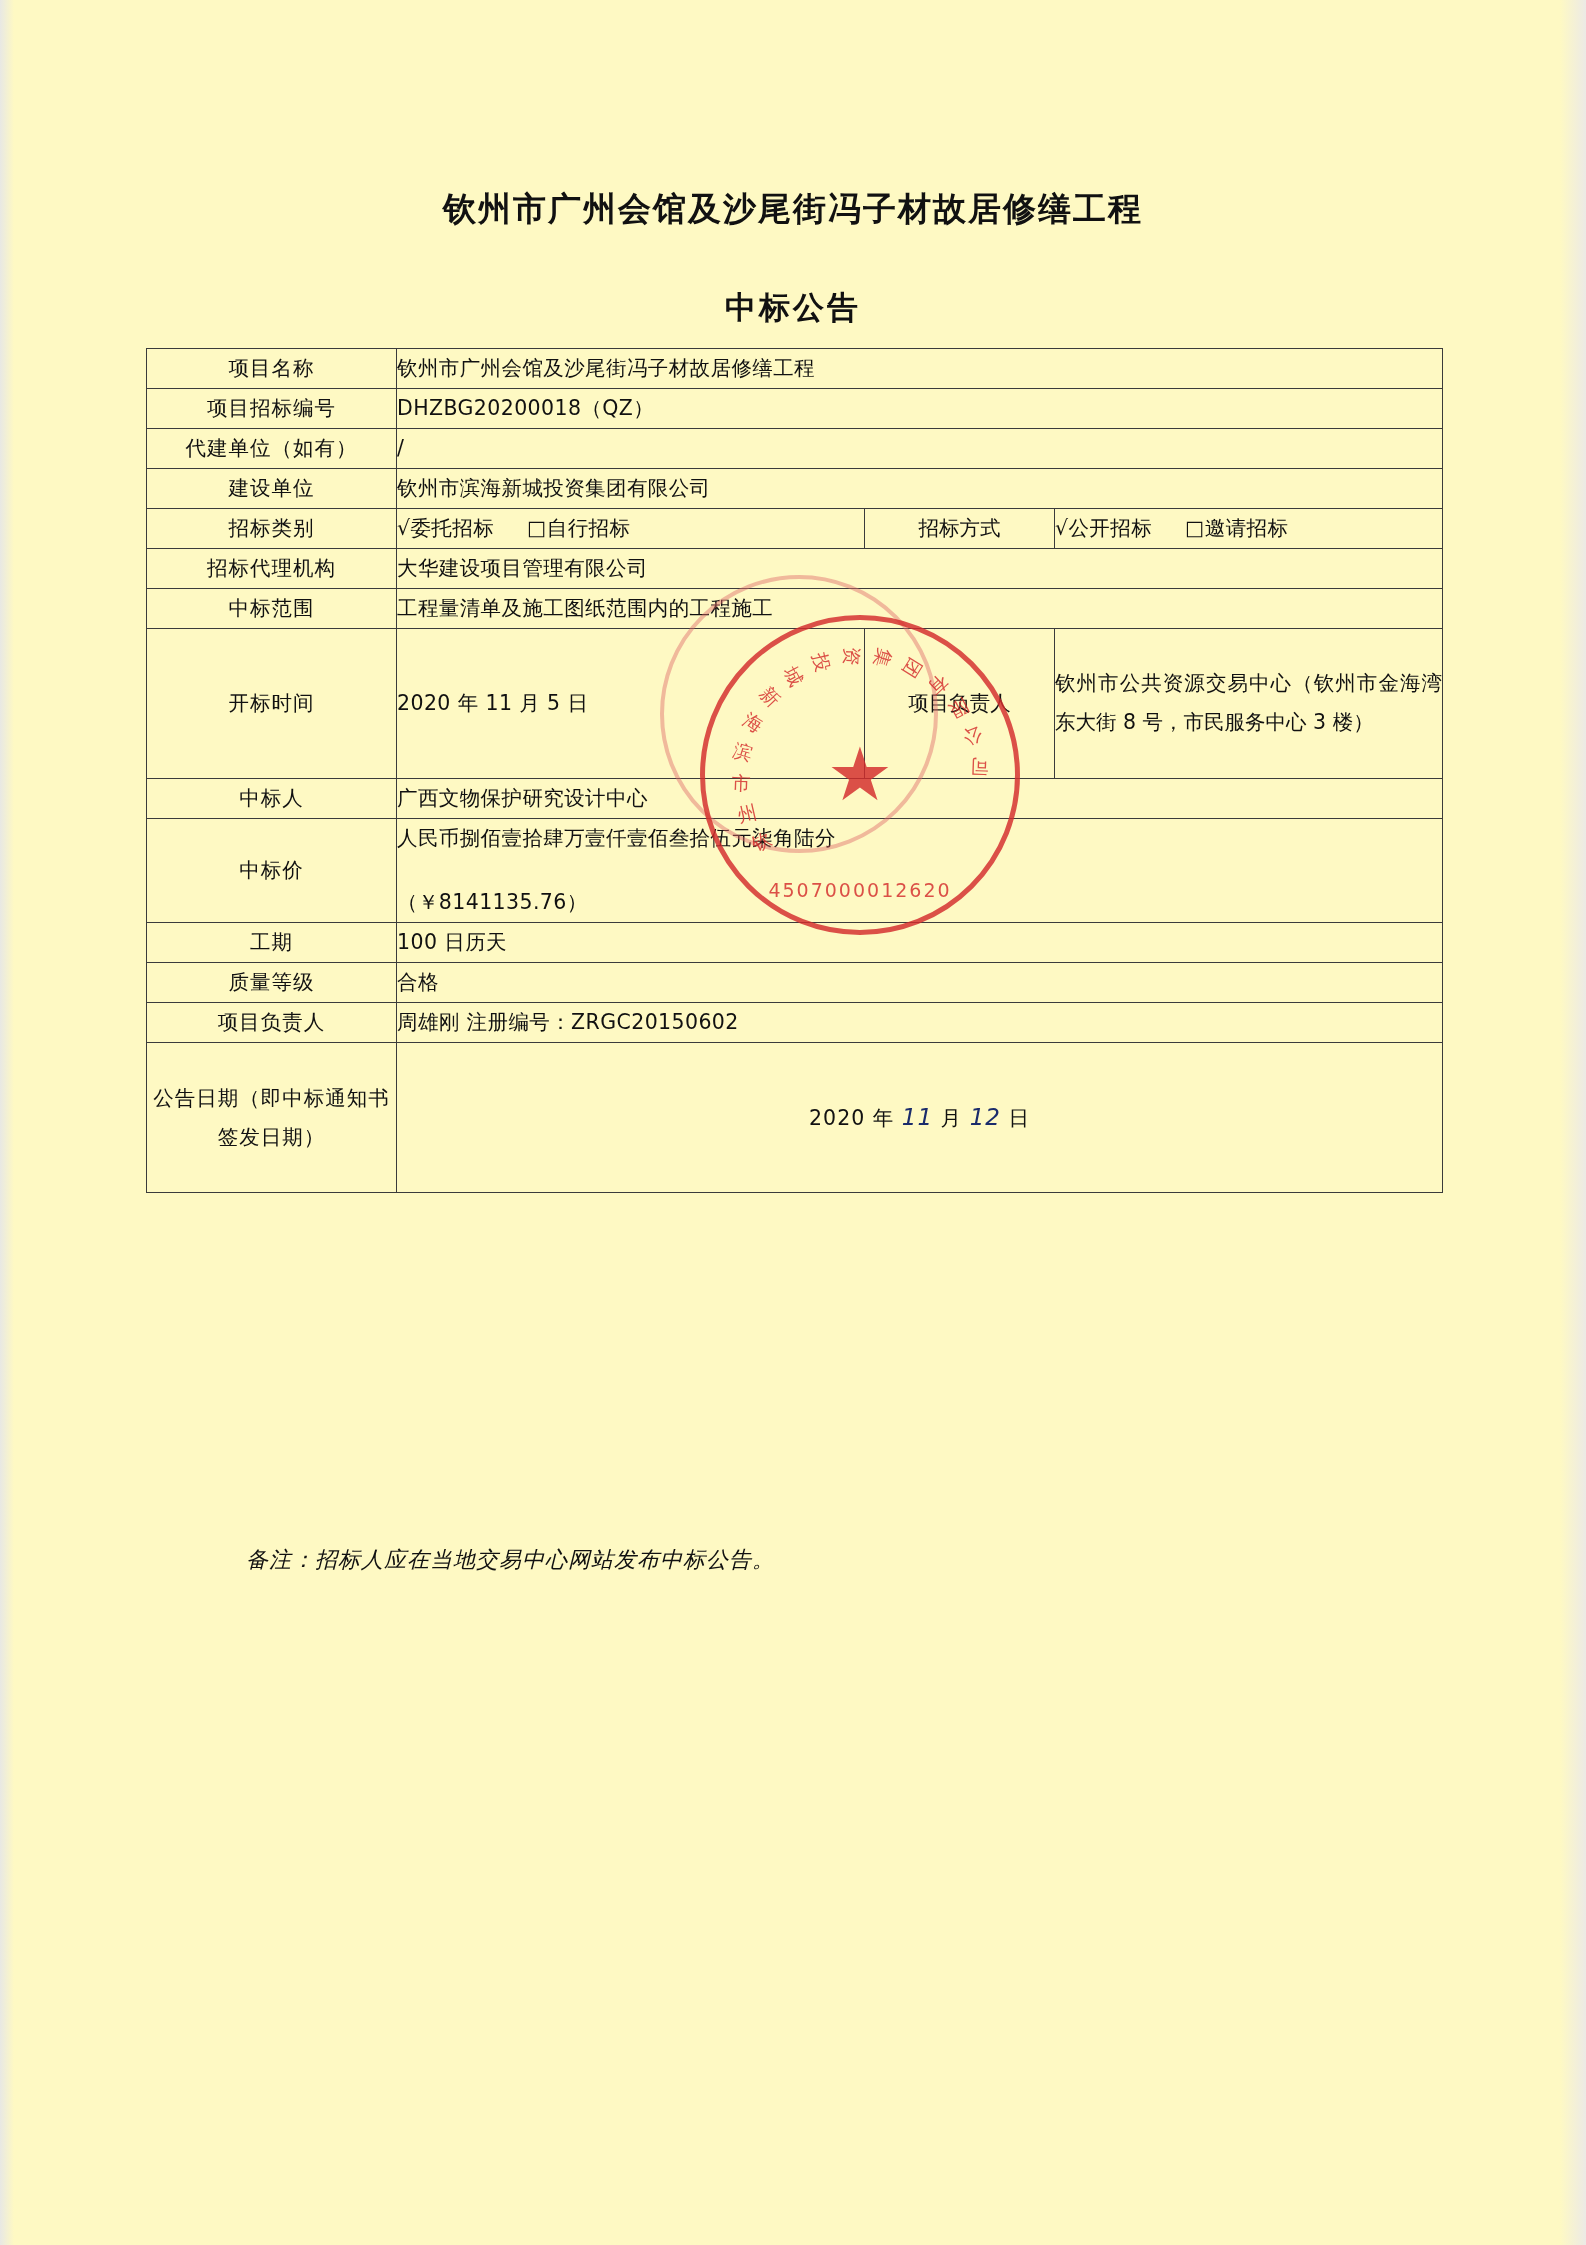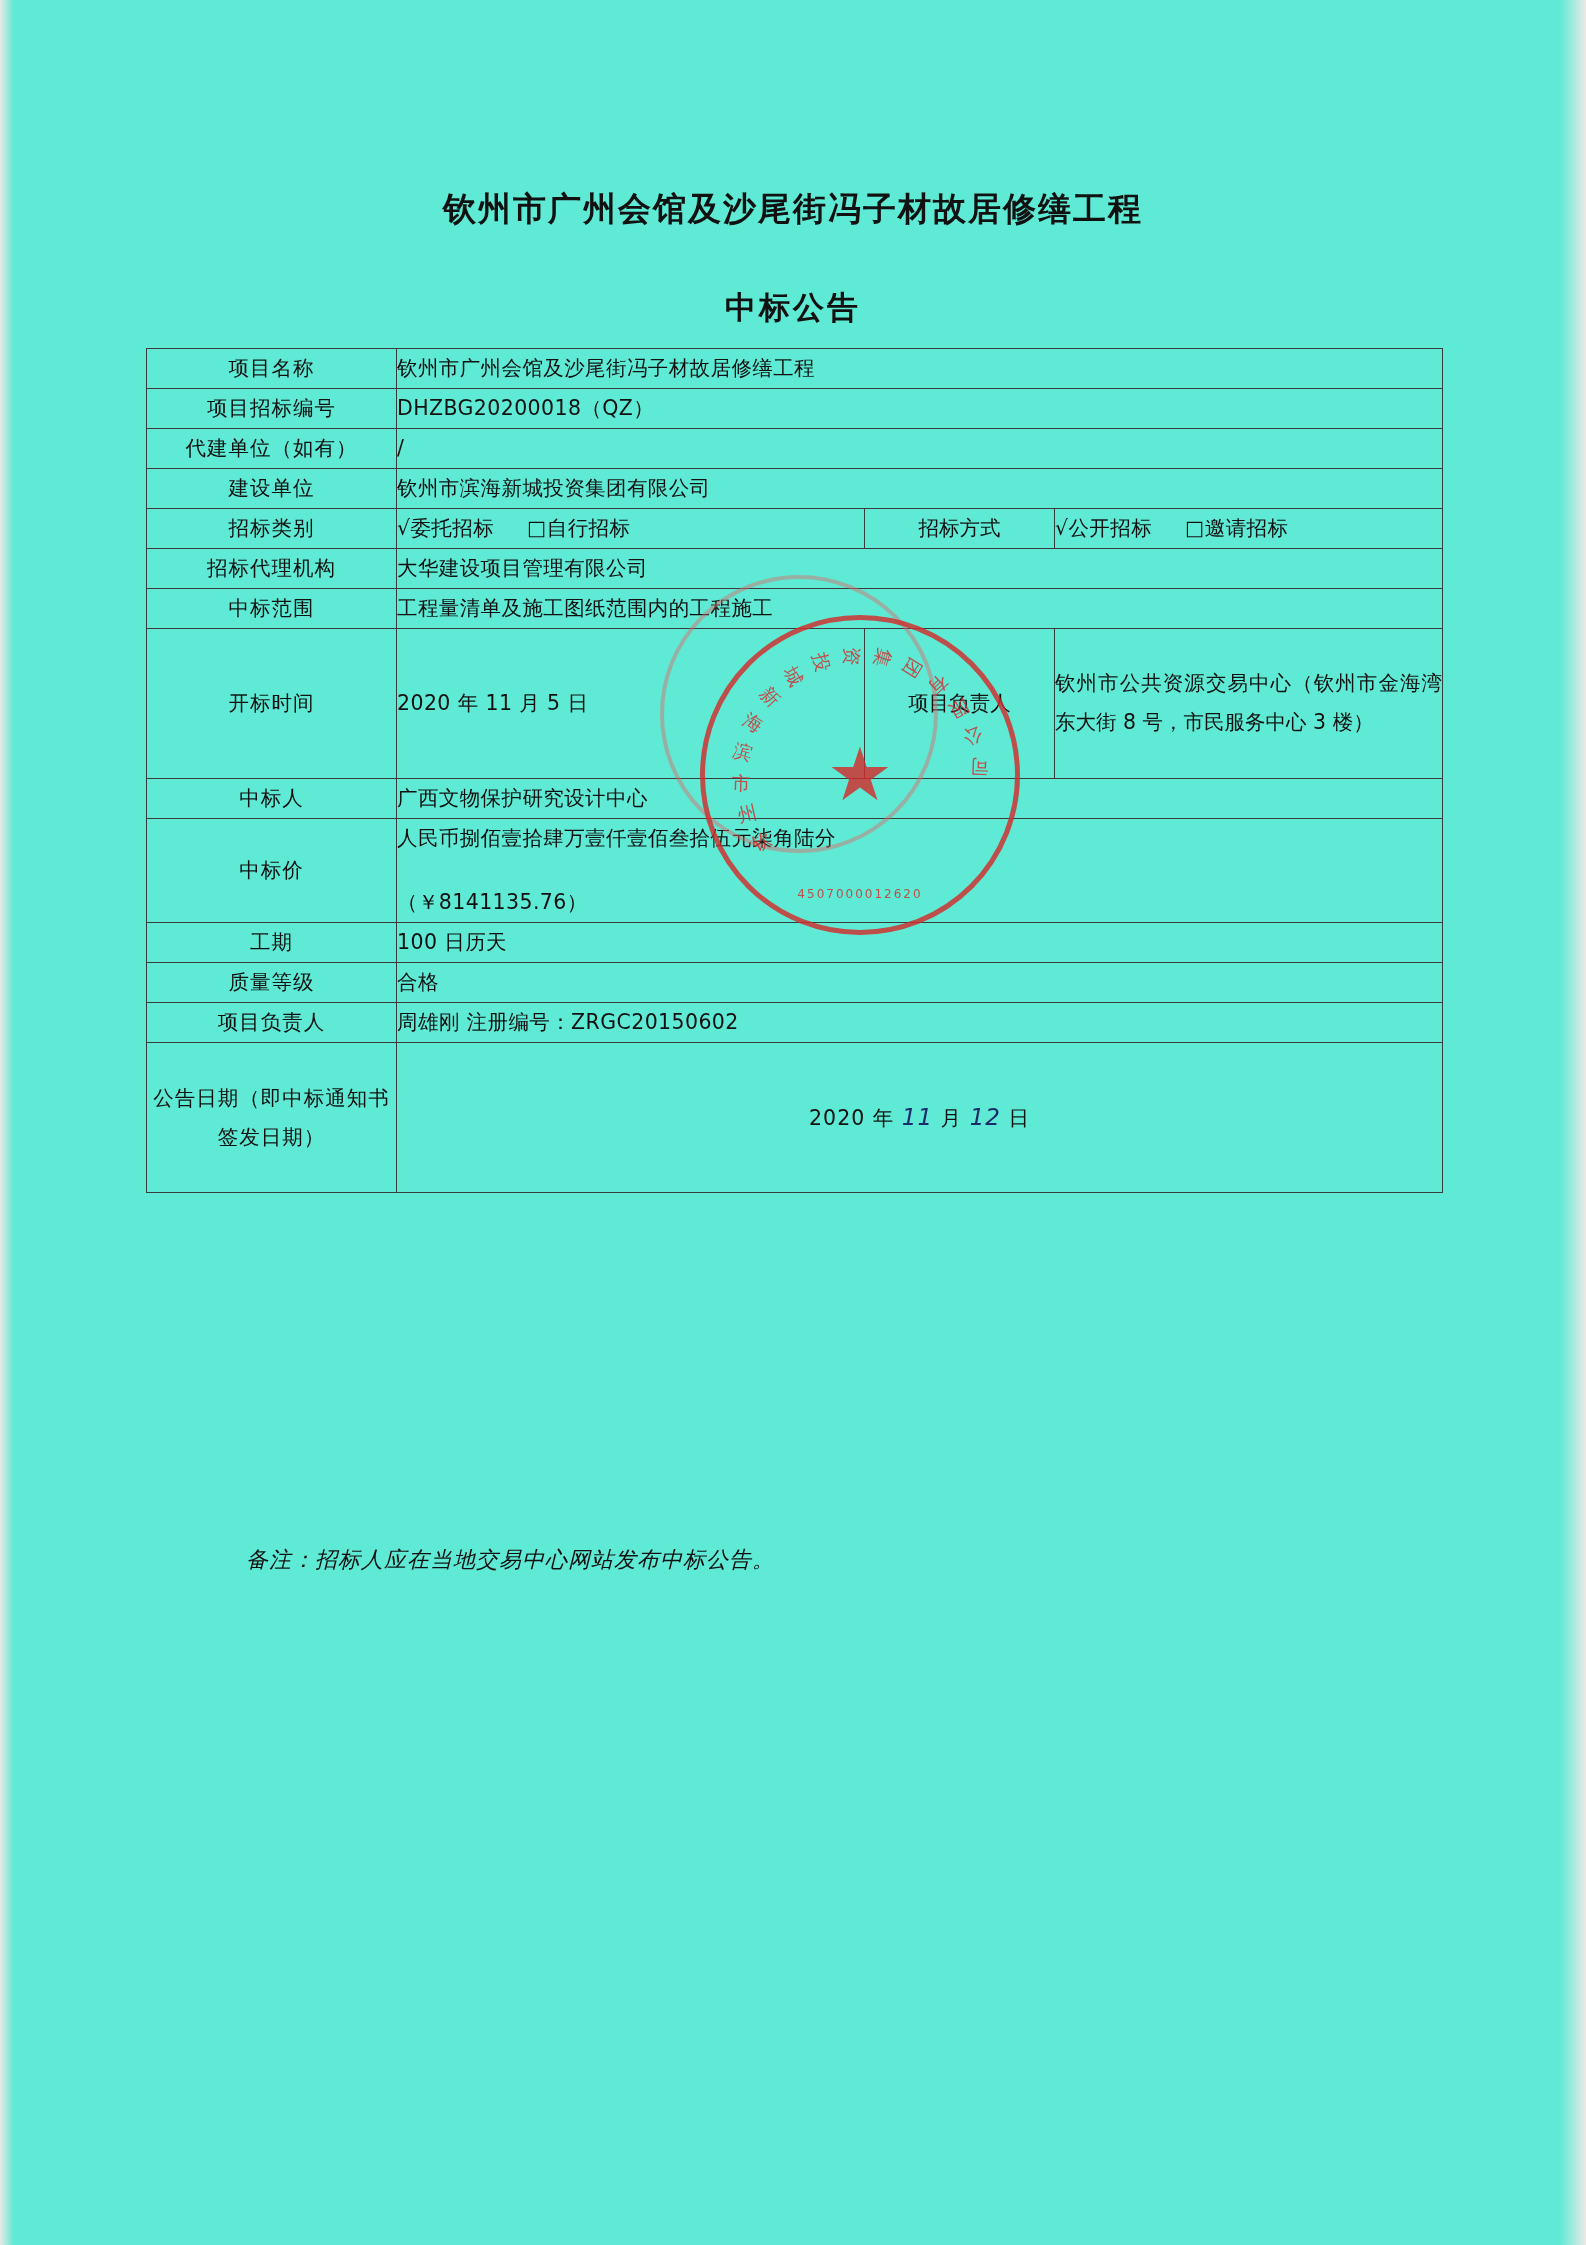--- a/index.html
+++ b/index.html
@@ -11,21 +11,21 @@
     width: 1586px;
     height: 2245px;
     position: relative;
     font-family: "Liberation Serif", "DejaVu Serif", serif;
     color: #111;
     overflow: hidden;
   }
   .page {
     position: absolute;
     inset: 0;
-    background: #5eead4;
+    background: #fef9c3;
   }
   
   .page::before {
     content: "";
     position: absolute;
     left: 0; top: 0; bottom: 0;
     width: 14px;
     background: linear-gradient(to right, #e8e8e4, rgba(255,255,255,0));
     pointer-events: none;
   }
@@ -188,21 +188,21 @@
     transform-origin: 0 0;
     white-space: nowrap;
   }
   .seal-num {
     position: absolute;
     bottom: 34px;
     left: 0;
     right: 0;
     text-align: center;
     color: #d42c2c;
-    font-size: 12px;
+    font-size: 19px;
     letter-spacing: 2px;
     font-family: "DejaVu Sans", sans-serif;
   }
   .seal2 {
     position: absolute;
     left: 660px;
     top: 575px;
     width: 270px;
     height: 270px;
     border: 4px solid #e06a6a;

